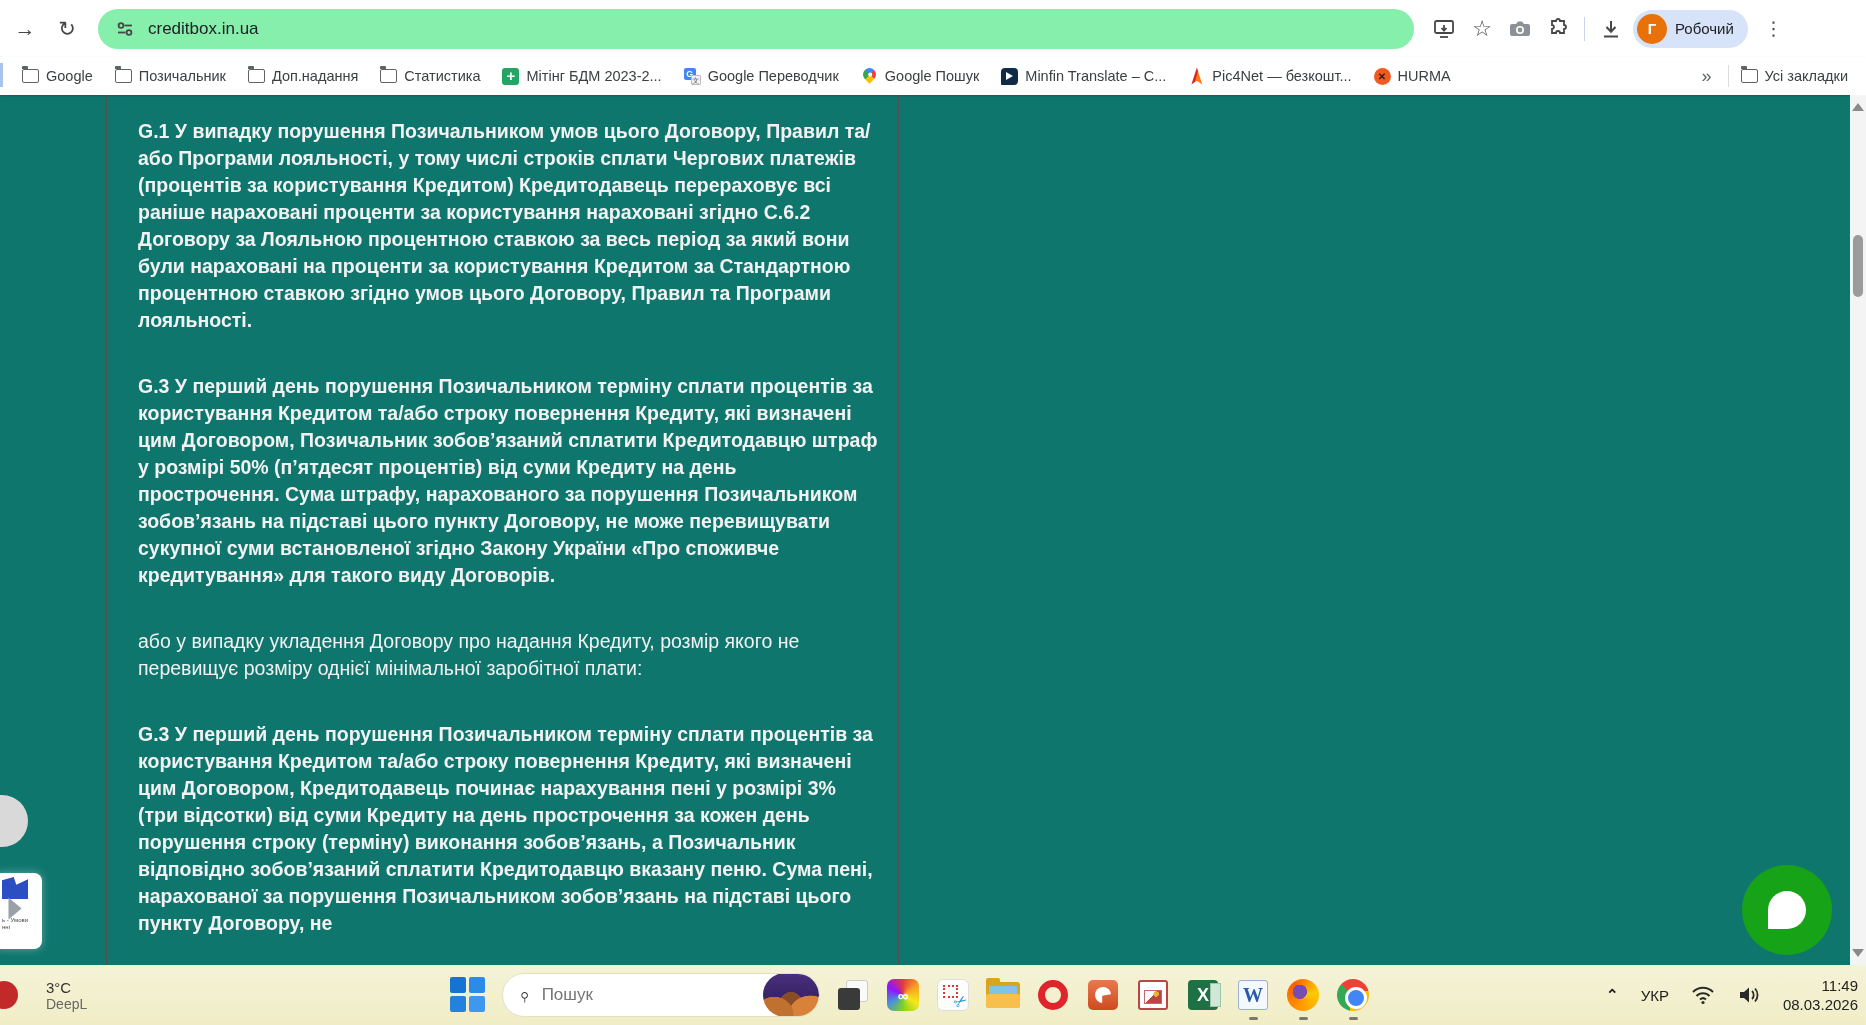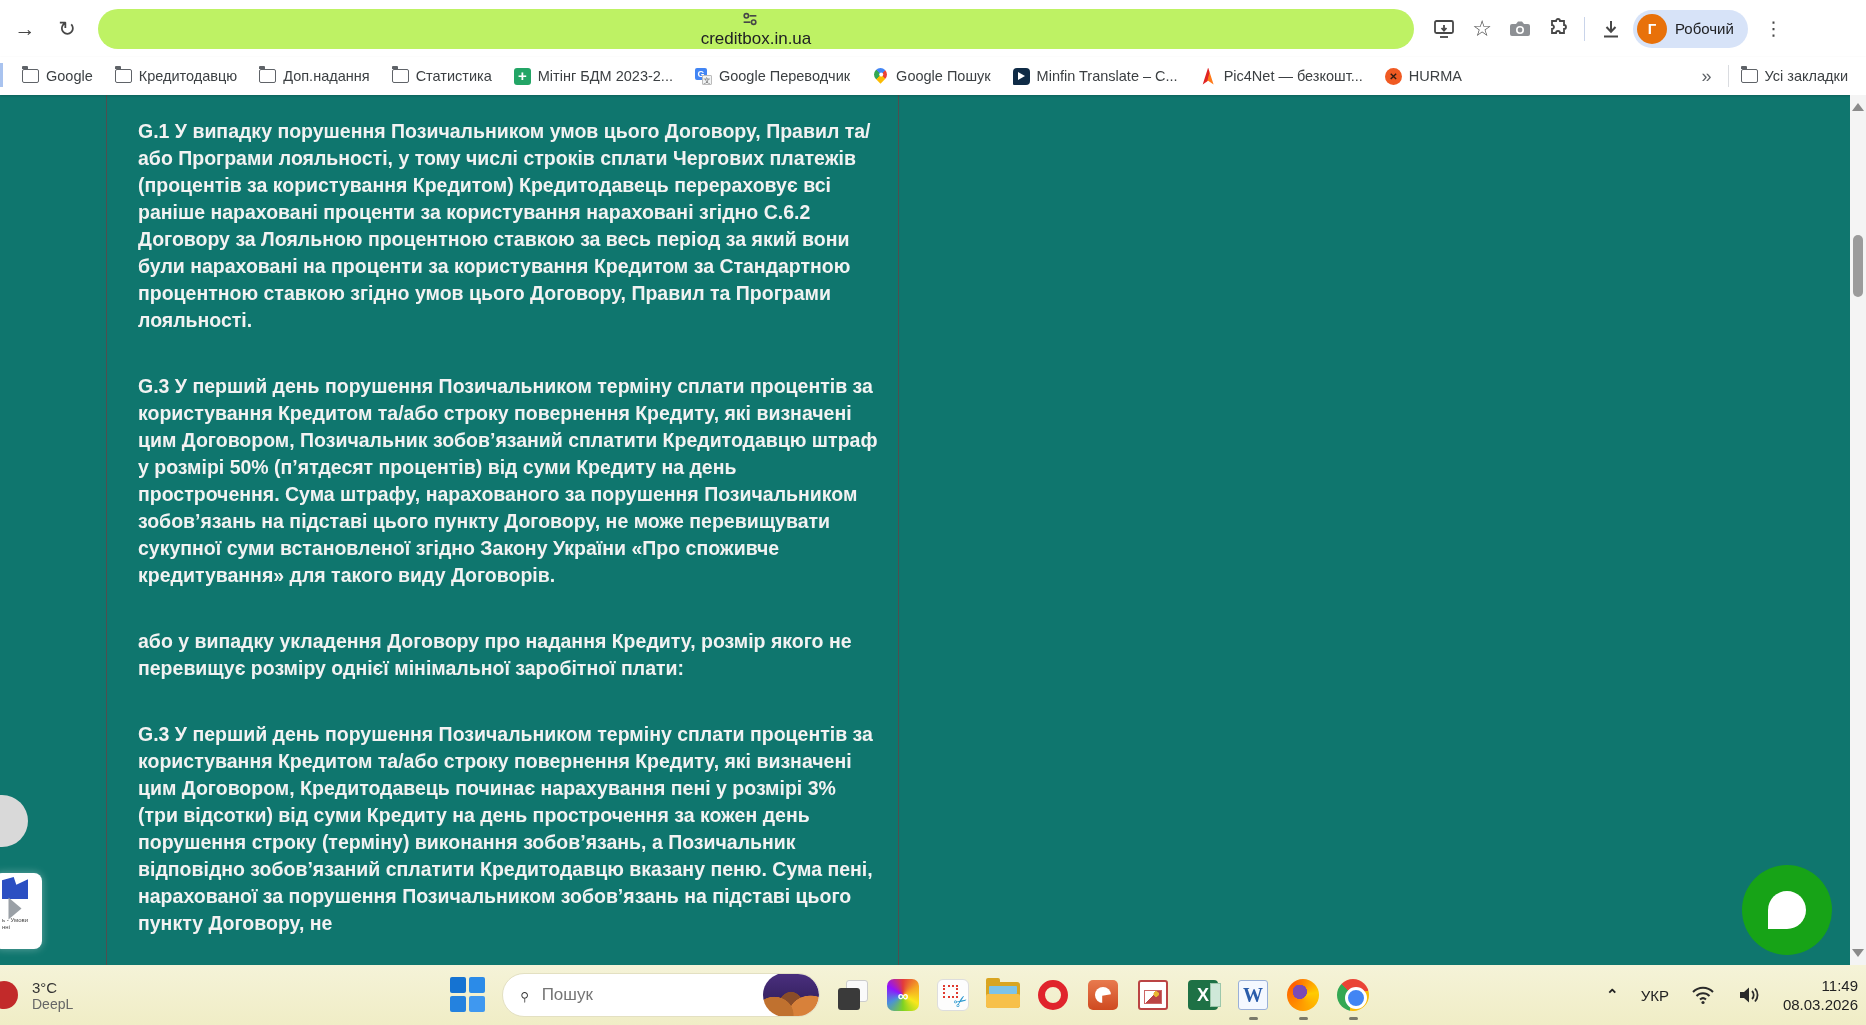--- a/index.html
+++ b/index.html
@@ -5,23 +5,23 @@
   * { margin:0; padding:0; box-sizing:border-box; }
   html,body { width:1866px; height:1025px; overflow:hidden;
     font-family:"Liberation Sans", sans-serif; background:#000; }
 
   
   .toolbar { position:absolute; left:0; top:0; width:1866px; height:57px;
     background:#ffffff; display:flex; align-items:center; z-index:5; }
   .navbtn { width:34px; height:34px; border-radius:50%; display:flex;
     align-items:center; justify-content:center; color:#474747; font-size:21px;
     margin-left:8px; cursor:pointer; }
-  .omnibox { height:40px; background:#bef264; border-radius:21px;
+  .omnibox { height:40px; background:#86efac; border-radius:21px;
     margin-left:14px; width:1316px; display:flex; align-items:center;
-    padding:0 16px;flex-direction:column; }
+    padding:0 16px; }
   .siteinfo { width:22px; height:22px; margin-right:12px; }
   .urltext { font-size:17px; color:#202124; }
   .tb-right { display:flex; align-items:center; margin-left:14px; gap:6px; }
   .tb-icon { width:32px; height:32px; display:flex; align-items:center;
     justify-content:center; color:#474747; }
   .tb-sep { width:1px; height:24px; background:#c9d4ea; margin:0 4px; }
   .profile-chip { height:38px; background:#d7e3f8; border-radius:19px;
     display:flex; align-items:center; padding:0 14px 0 4px; gap:8px; }
   .avatar { width:30px; height:30px; border-radius:50%; background:#e8710a;
     color:#fff; font-size:15px; font-weight:bold; display:flex;
@@ -70,21 +70,21 @@
   .hurma:after { content:"✕"; position:absolute; inset:0; color:#301c12;
     font-size:10px; font-weight:bold; text-align:center; line-height:17px; }
 
   
   .page { position:absolute; left:0; top:95px; width:1850px; height:1001px;
     background:#0f766e; overflow:hidden; }
   .vline { position:absolute; top:0; width:1px; height:100%; background:#4f4f4f; }
   .textcol { position:absolute; left:138px; top:23px; width:742px;
     color:#f2f2f2; font-size:19.5px; line-height:27px; font-weight:bold; }
   .textcol p { margin-bottom:39px; }
-  .textcol p.regular { font-weight:bold; }
+  .textcol p.regular { font-weight:normal; }
 
   .side-circle { position:absolute; left:-24px; top:700px; width:52px;
     height:52px; border-radius:50%; background:#d9d9d9; }
   .doc-card { position:absolute; left:-6px; top:778px; width:48px; height:76px;
     background:#fff; border-radius:8px; box-shadow:0 0 8px rgba(255,255,255,.35);
     overflow:hidden; padding:4px 3px 2px 8px; }
   .doc-card .blue { width:26px; height:22px; background:#2b4fc2;
     clip-path:polygon(0 15%, 45% 0, 55% 35%, 100% 10%, 100% 100%, 0 100%); }
   .doc-card .gray { width:0; height:0; margin:3px 0 2px 2px;
     border-left:11px solid transparent; border-right:11px solid transparent;
@@ -106,21 +106,21 @@
   .sb-down { position:absolute; left:2px; bottom:8px; width:0; height:0;
     border-left:6px solid transparent; border-right:6px solid transparent;
     border-top:8px solid #8a8a8a; }
   .sb-thumb { position:absolute; left:3px; top:140px; width:10px; height:62px;
     border-radius:5px; background:#9b9b9b; }
 
   
   .taskbar { position:absolute; left:0; top:965px; width:1866px; height:60px;
     background:linear-gradient(#f5f3d8, #f0edc6); display:flex;
     align-items:center; z-index:10; }
-  .weather { display:flex; align-items:center; gap:14px; margin-left:0; }
+  .weather { display:flex; align-items:center; gap:28px; margin-left:0; }
   .weather-dot { width:28px; height:28px; border-radius:50%; background:#c22a2a;
     margin-left:-10px; }
   .weather-txt .t { font-size:15px; color:#333; }
   .weather-txt .d { font-size:14px; color:#666; }
   .centergroup { position:absolute; left:450px; top:0; height:60px;
     display:flex; align-items:center; gap:16px; }
   .winlogo { width:36px; height:36px; display:grid;
     grid-template-columns:16px 16px; grid-template-rows:16px 16px; gap:3px;
     cursor:pointer; }
   .winlogo span { border-radius:2px; }
@@ -268,21 +268,21 @@
 
 <div class="bookmarks">
   <div class="bm-sliver"></div>
 
   <div class="bm-item">
     <span class="fold"></span>
     <span>Google</span>
   </div>
   <div class="bm-item">
     <span class="fold"></span>
-    <span>Кредитодавцю</span>
+    <span>Позичальник</span>
   </div>
   <div class="bm-item">
     <span class="fold"></span>
     <span>Доп.надання</span>
   </div>
   <div class="bm-item">
     <span class="fold"></span>
     <span>Статистика</span>
   </div>
   <div class="bm-item">

